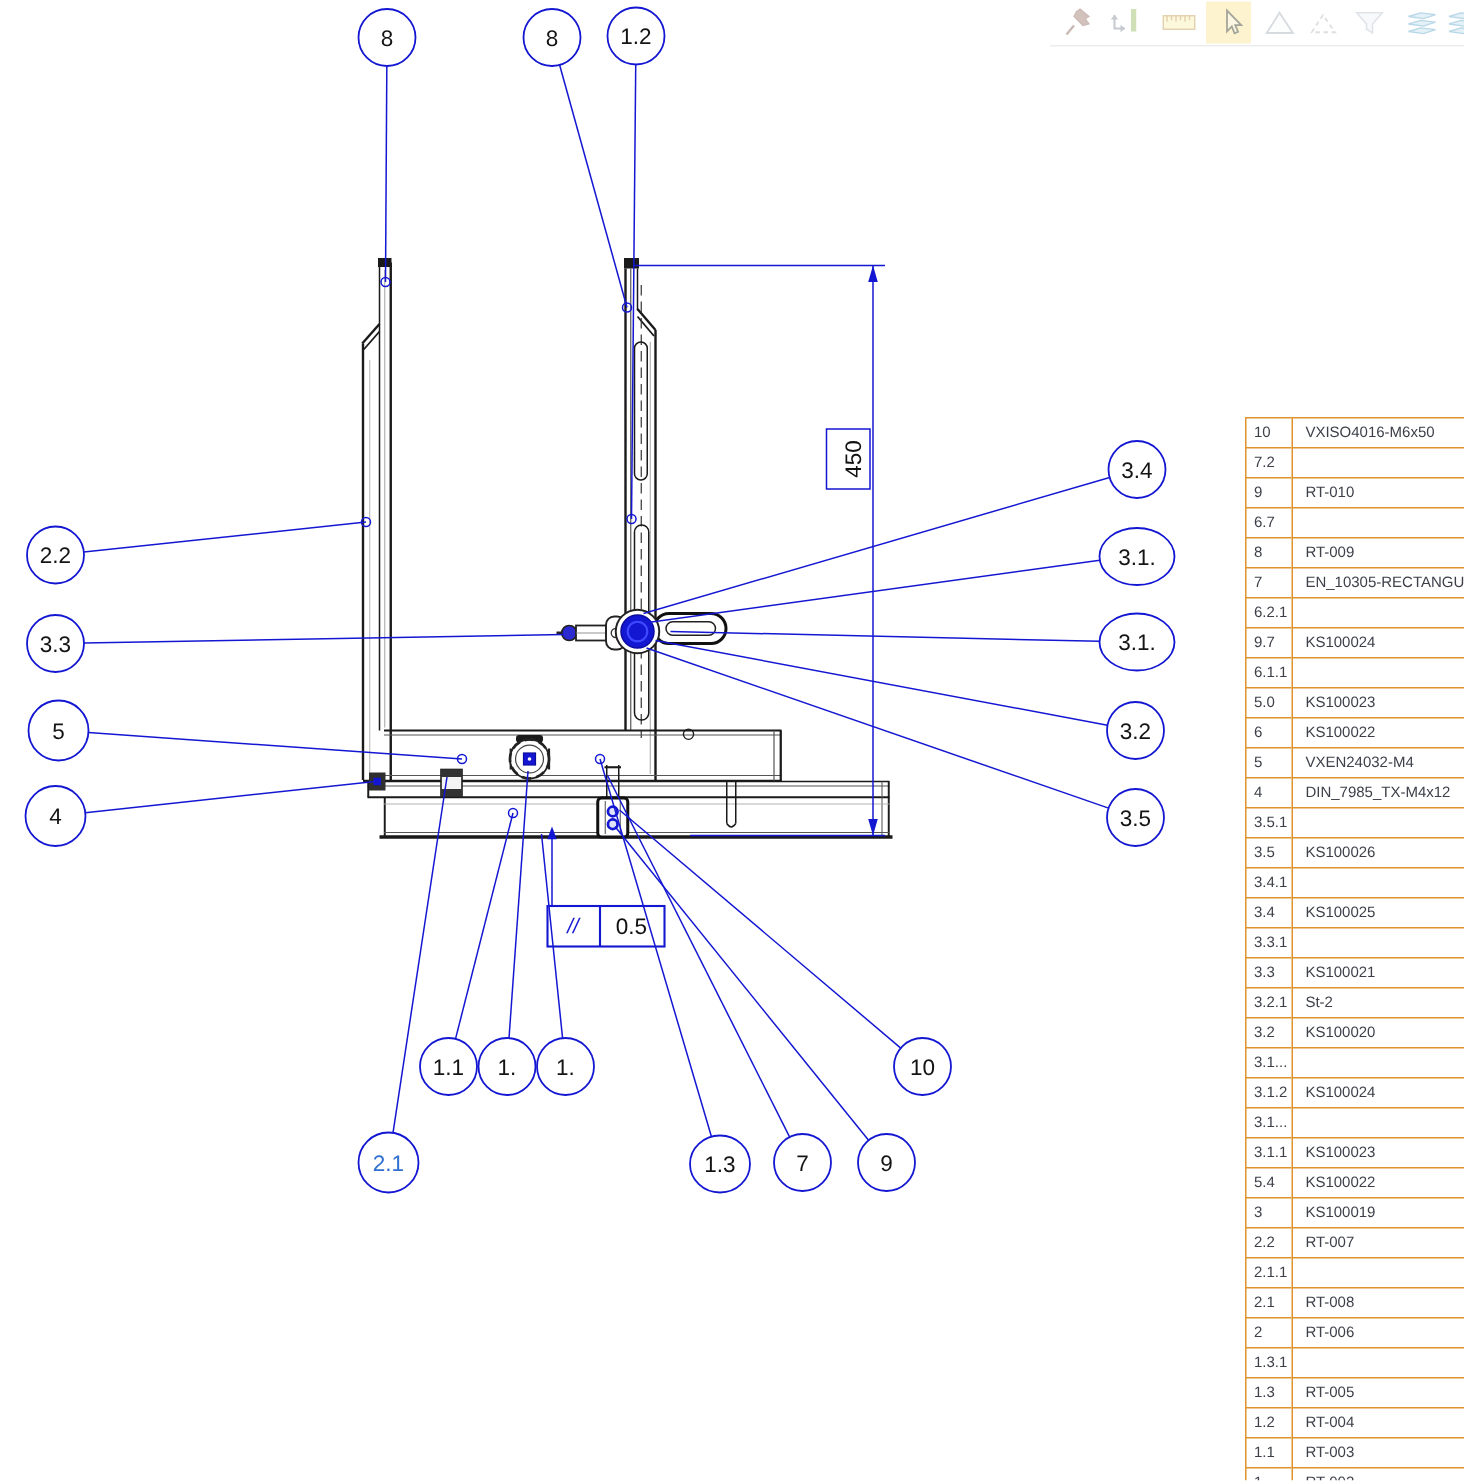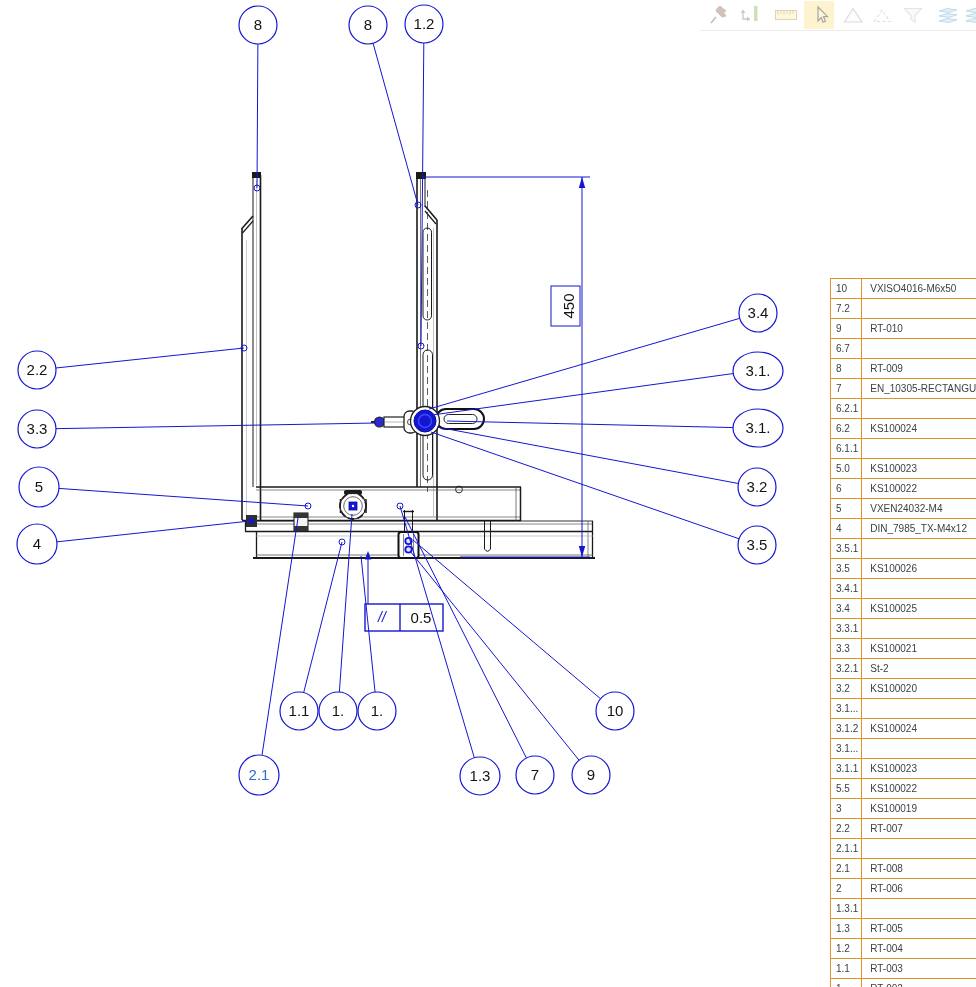--- a/index.html
+++ b/index.html
@@ -344,21 +344,21 @@
         </tr>
         <tr>
           <td>7</td>
           <td class="c2">EN_10305-RECTANGULA...</td>
         </tr>
         <tr>
           <td>6.2.1</td>
           <td class="c2"></td>
         </tr>
         <tr>
-          <td>6.2</td>
+          <td>9.7</td>
           <td class="c2">KS100024</td>
         </tr>
         <tr>
           <td>6.1.1</td>
           <td class="c2"></td>
         </tr>
         <tr>
           <td>5.0</td>
           <td class="c2">KS100023</td>
         </tr>
@@ -416,21 +416,21 @@
         </tr>
         <tr>
           <td>3.1...</td>
           <td class="c2"></td>
         </tr>
         <tr>
           <td>3.1.1</td>
           <td class="c2">KS100023</td>
         </tr>
         <tr>
-          <td>5.5</td>
+          <td>5.4</td>
           <td class="c2">KS100022</td>
         </tr>
         <tr>
           <td>3</td>
           <td class="c2">KS100019</td>
         </tr>
         <tr>
           <td>2.2</td>
           <td class="c2">RT-007</td>
         </tr>

